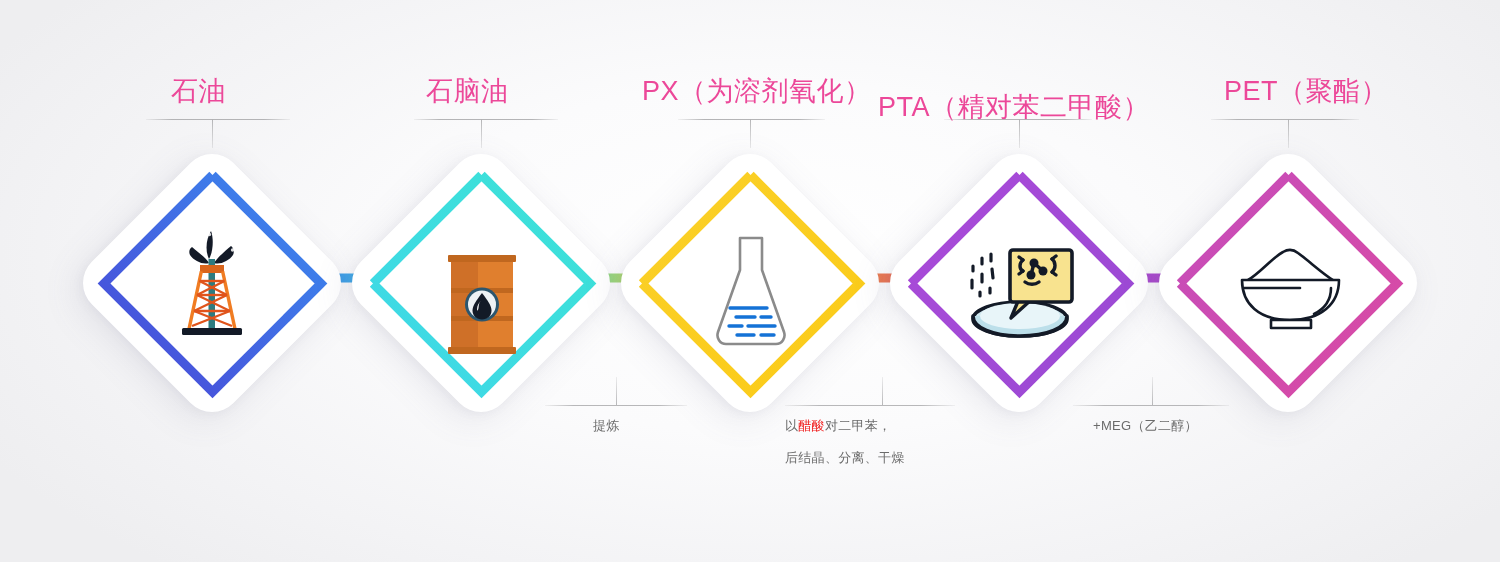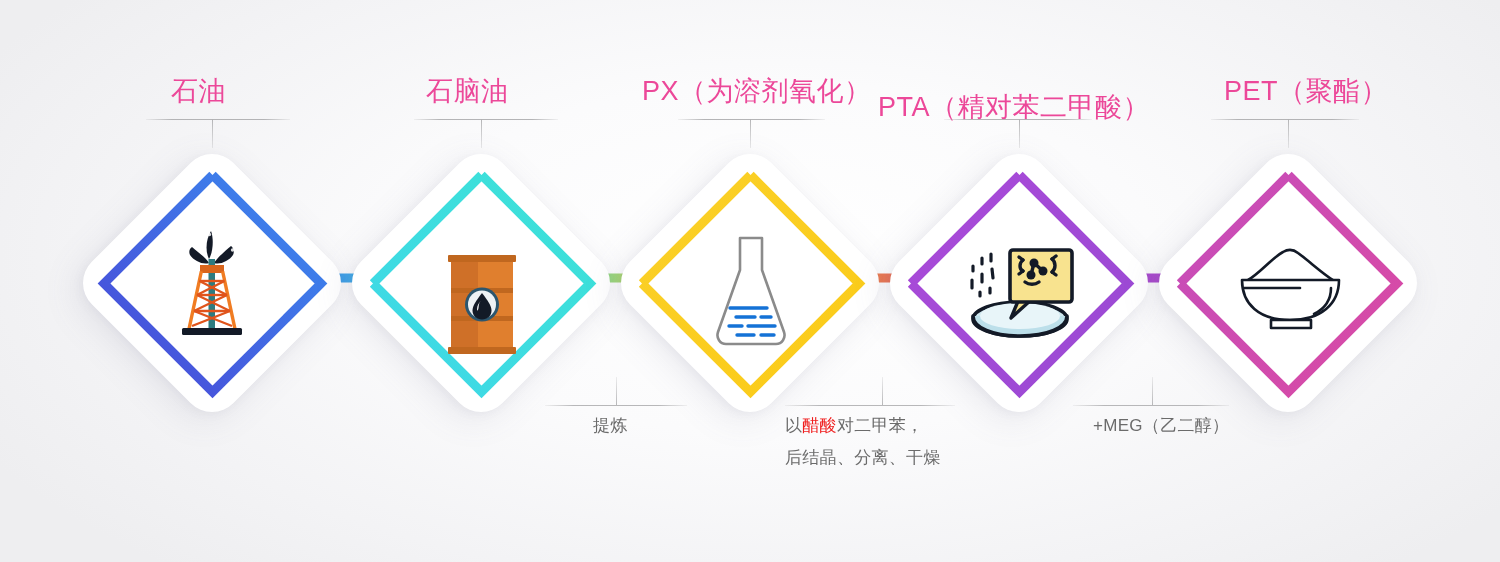--- a/index.html
+++ b/index.html
@@ -45,21 +45,21 @@
     background: linear-gradient(to right, rgba(176,176,178,.15), rgba(176,176,178,.9) 20%, rgba(176,176,178,.9) 80%, rgba(176,176,178,.15));
   }
   .cap .ctick {
     position: absolute;
     width: 1px;
     background: linear-gradient(to top, rgba(176,176,178,.9), rgba(176,176,178,.2));
   }
   .cap .ctext {
     position: absolute; left: 0;
     white-space: nowrap;
-    font-size: 17px;
+    font-size: 13px;
     color: #6b6b6b;
     line-height: 32px;
     letter-spacing: .3px;
   }
   .cap .ctext .hl { color: #f01d1d; }
 
   
   .node { position: absolute; }
   .node .card {
     position: absolute;

